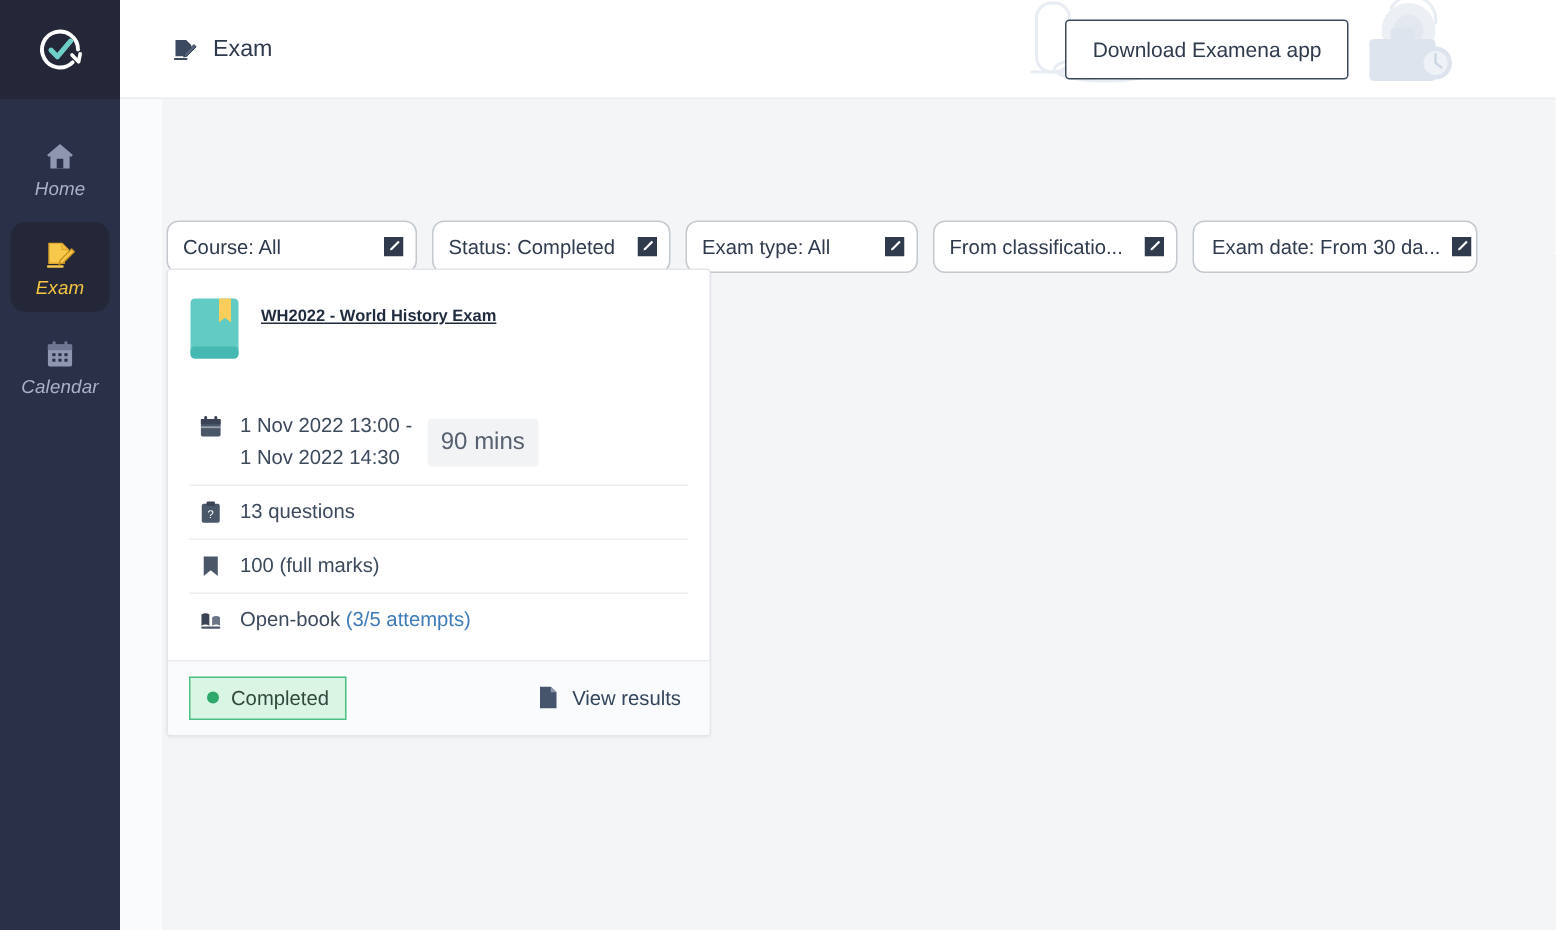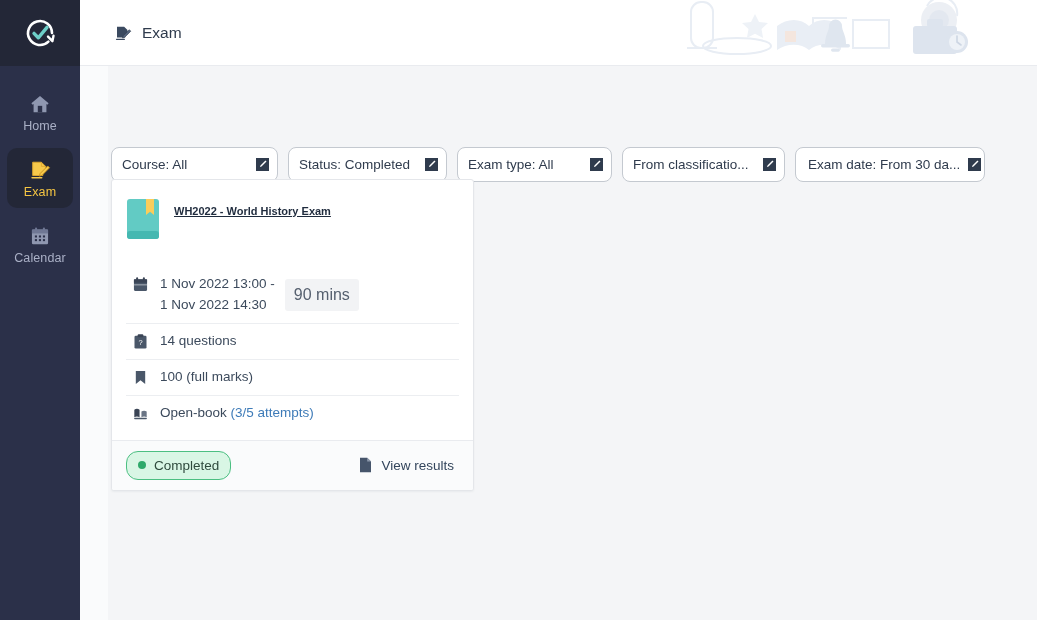--- a/index.html
+++ b/index.html
@@ -10,20 +10,21 @@
     overflow: hidden;
   }
   #app { position: relative; width: 1037px; height: 620px; display: flex; }
 
   
   .sidebar {
     width: 80px; height: 620px;
     background: #2b3049;
     display: flex; flex-direction: column; align-items: center;
     flex: 0 0 80px;
+    font-style: italic;
   }
   .logo-box {
     width: 80px; height: 66px;
     background: #232737;
     display: flex; align-items: center; justify-content: center;
   }
   .nav-list { width: 80px; padding-top: 16px; }
   .nav-item {
     width: 66px; margin: 0 auto 6px auto;
     padding: 11px 0 9px 0;
@@ -132,21 +133,21 @@
     white-space: nowrap; margin-top: 5px;
   }
   .card-footer {
     margin-top: 9px; background: #fafbfc;
     border-top: 1px solid #e9ebef;
     padding: 10px 14px; display: flex; align-items: center;
   }
   .status-badge {
     display: inline-flex; align-items: center; gap: 8px;
     background: #d9f6e5; border: 1px solid #4cbf82;
-    border-radius: 12px; padding: 6px 11px;
+    border-radius: 0; padding: 6px 11px;
     font-size: 13.5px; color: #2f4a3d;
   }
   .status-dot {
     width: 8px; height: 8px; border-radius: 50%;
     background: #2fa96b; flex: 0 0 8px;
   }
   .view-results {
     margin-left: auto; display: inline-flex; align-items: center; gap: 9px;
     font-size: 13.5px; font-weight: normal; color: #33455c; cursor: pointer;
     margin-right: 5px;
@@ -253,20 +254,23 @@
 
       <div class="page-title-wrap">
         <svg width="18" height="18" viewBox="0 0 24 24">
           <path d="M4 3.5h9.5l4.5 4.5v5.2l-3 3V18H4z" fill="#3b4a60"></path>
           <path d="M20.4 7.6l2 2L14.2 17.8l-2.9.9.9-2.9z" fill="#55657e" stroke="#2f3b4d" stroke-width="0.8" stroke-linejoin="round"></path>
           <path d="M3.4 20.4h10.4" stroke="#3b4a60" stroke-width="1.8" stroke-linecap="round"></path>
         </svg>
         <span class="page-title">Exam</span>
       </div>
 
+      <div class="topbar-right">
+        <button class="download-btn">Download Examena app</button>
+      </div>
     </header>
 
     <section class="content">
       <div class="content-strip"></div>
 
       <div class="filter-row">
 
         <div class="filter-chip fw-course">
           <span class="filter-label">Course: All</span>
           <svg class="chip-edit-icon" viewBox="0 0 16 16">
@@ -339,21 +343,21 @@
                 <span class="duration-pill">90 mins</span>
               </div>
             </div>
 
             <div class="info-row">
               <svg class="info-icon" viewBox="0 0 16 17">
                 <rect x="1.6" y="2.4" width="12.8" height="13.6" rx="1.4" fill="#4a5769"></rect>
                 <rect x="5" y="0.8" width="6" height="3.2" rx="1" fill="#3a4455"></rect>
                 <text x="8" y="12.6" font-size="8" font-family="Liberation Sans, sans-serif" fill="#ffffff" text-anchor="middle">?</text>
               </svg>
-              <span class="info-text">14 questions</span>
+              <span class="info-text">13 questions</span>
             </div>
 
             <div class="info-row">
               <svg class="info-icon" viewBox="0 0 16 17">
                 <path d="M3 1.6h10v13.8l-5-4-5 4z" fill="#4a5769"></path>
               </svg>
               <span class="info-text">100 (full marks)</span>
             </div>
 
             <div class="info-row">

